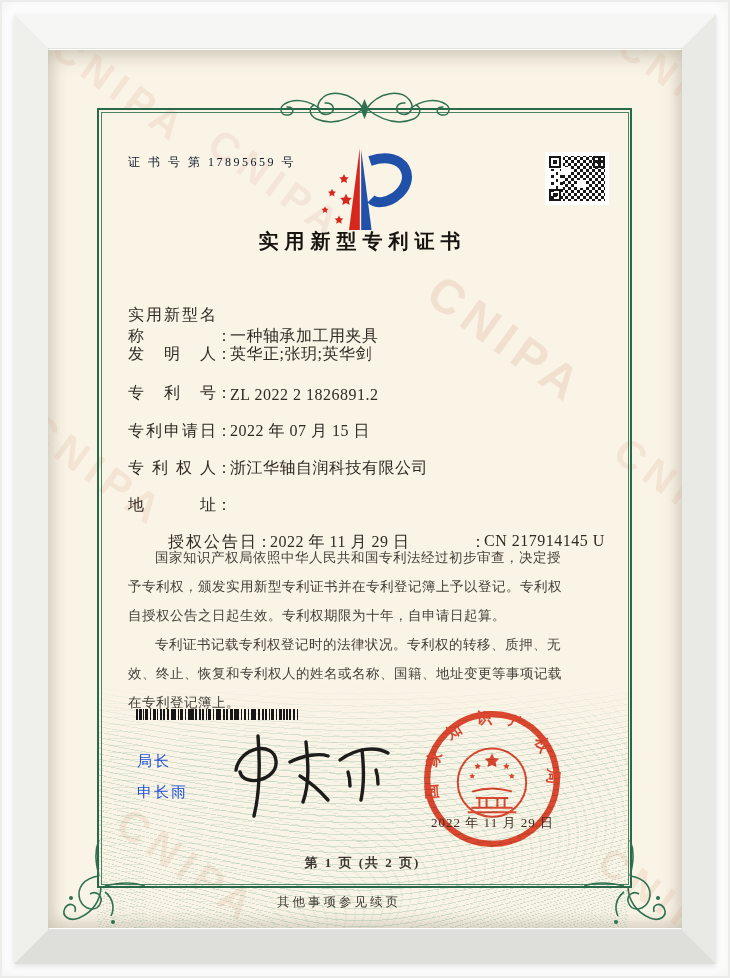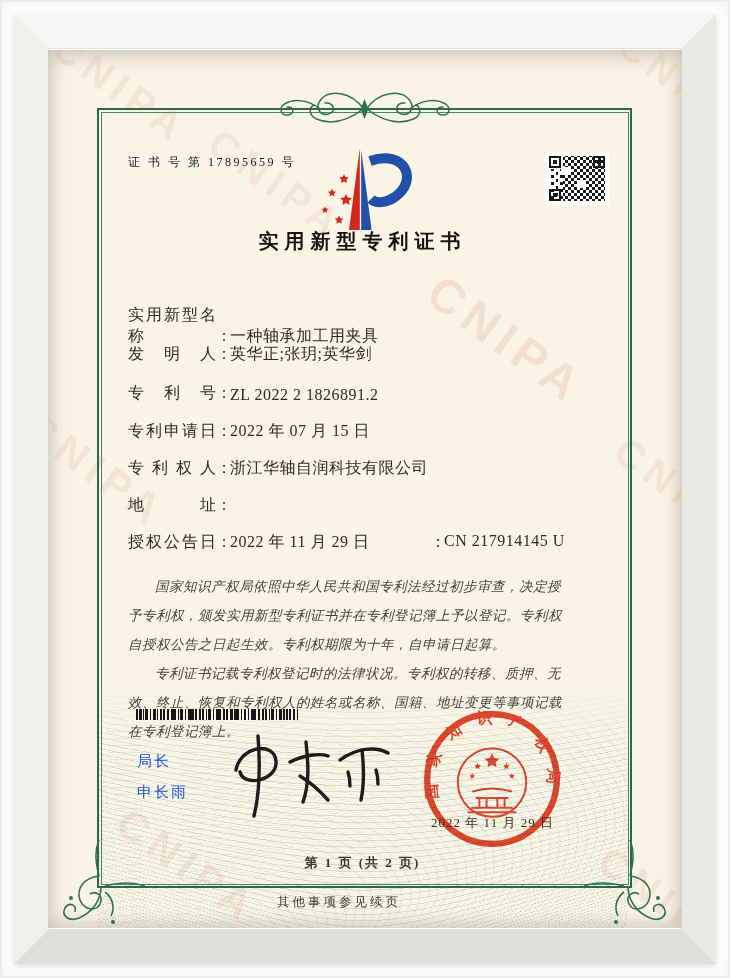--- a/index.html
+++ b/index.html
@@ -36,22 +36,22 @@
   .title{position:absolute;left:49px;top:178px;width:531px;text-align:center;
          font-size:20px;font-weight:bold;letter-spacing:6px;color:#17140f;}
   .rows{position:absolute;left:80px;top:0;width:470px;font-size:16px;color:#2f2b24;}
   .frow{position:absolute;left:0;display:flex;align-items:flex-end;}
   .f-label{display:inline-block;width:88px;text-align:justify;text-align-last:justify;flex:none;}
   .f-colon{display:inline-block;width:14px;flex:none;}
   .f-value{letter-spacing:.5px;}
   .f-value.wrap{display:inline-block;width:366px;line-height:22px;}
   .grant-no{position:absolute;left:302px;top:0;display:flex;}
   .grant-no .f-label{width:82px;}
-  .paras{position:absolute;left:80px;top:522px;width:444px;font-size:13.5px;line-height:29px;
-         letter-spacing:.5px;color:#45403a;font-style:italic;}
+  .paras{position:absolute;left:80px;top:493px;width:444px;font-size:13.5px;line-height:29px;
+         letter-spacing:.5px;color:#45403a;}
   .paras p{margin:0;text-indent:2em;}
   .barcode{position:absolute;left:88px;top:659px;width:162px;height:11px;background:
     repeating-linear-gradient(90deg,#161616 0 1.5px,transparent 1.5px 3.5px),
     repeating-linear-gradient(90deg,#161616 0 2px,transparent 2px 9px),
     repeating-linear-gradient(90deg,transparent 0 5px,#161616 5px 6px,transparent 6px 13px);}
   .signer{position:absolute;left:89px;font-family:"Liberation Sans","DejaVu Sans",sans-serif;
           font-size:15px;font-weight:500;color:#1d4ed8;letter-spacing:2px;}
   .signer.t1{top:702px;} .signer.t2{top:733px;}
   .signature{position:absolute;left:172px;top:678px;}
   .seal{position:absolute;left:372px;top:657px;width:144px;height:144px;}
@@ -191,21 +191,21 @@
       </div>
       <div class="frow" style="top:408px;">
         <span class="f-label">专利权人</span>
           <span class="f-colon">：</span>
           <span class="f-value">浙江华轴自润科技有限公司</span>
       </div>
       <div class="frow" style="top:445px;">
         <span class="f-label">地址</span>
           <span class="f-colon">：</span>
       </div>
-      <div class="frow" style="top:482px;width:470px;">
+      <div class="frow" style="top:482px;width:470px;margin-left:40px;">
         <span class="f-label">授权公告日</span>
           <span class="f-colon">：</span>
           <span class="f-value">2022 年 11 月 29 日</span>
         <span class="grant-no">
             <span class="f-colon">：</span>
             <span class="f-value">CN 217914145 U</span>
         </span>
       </div>
     </div>
 

